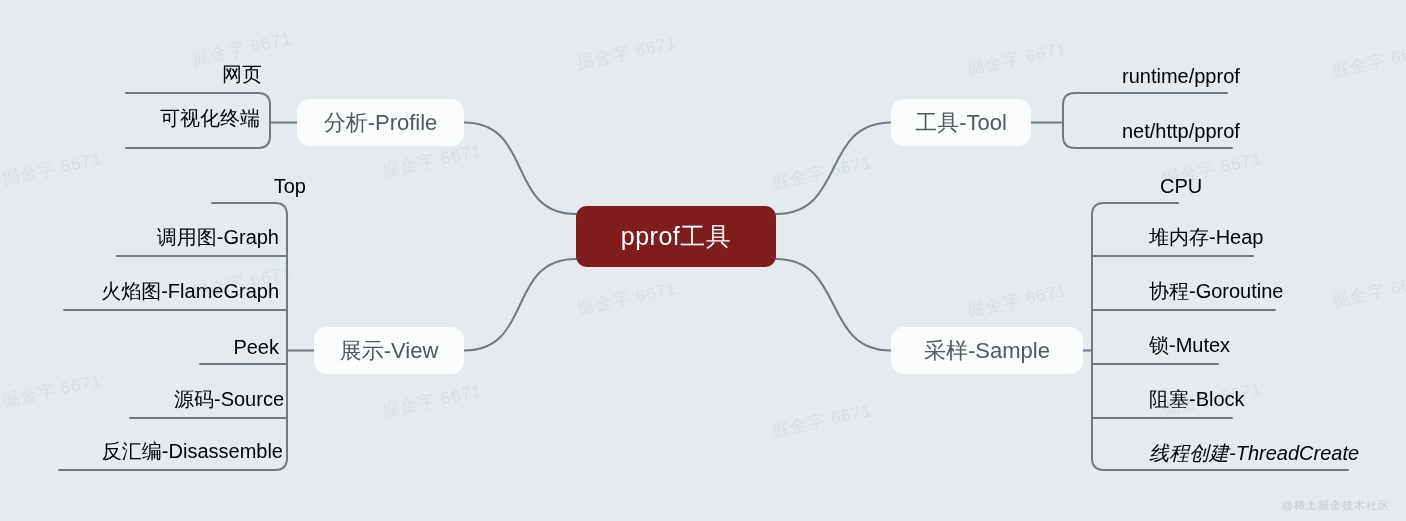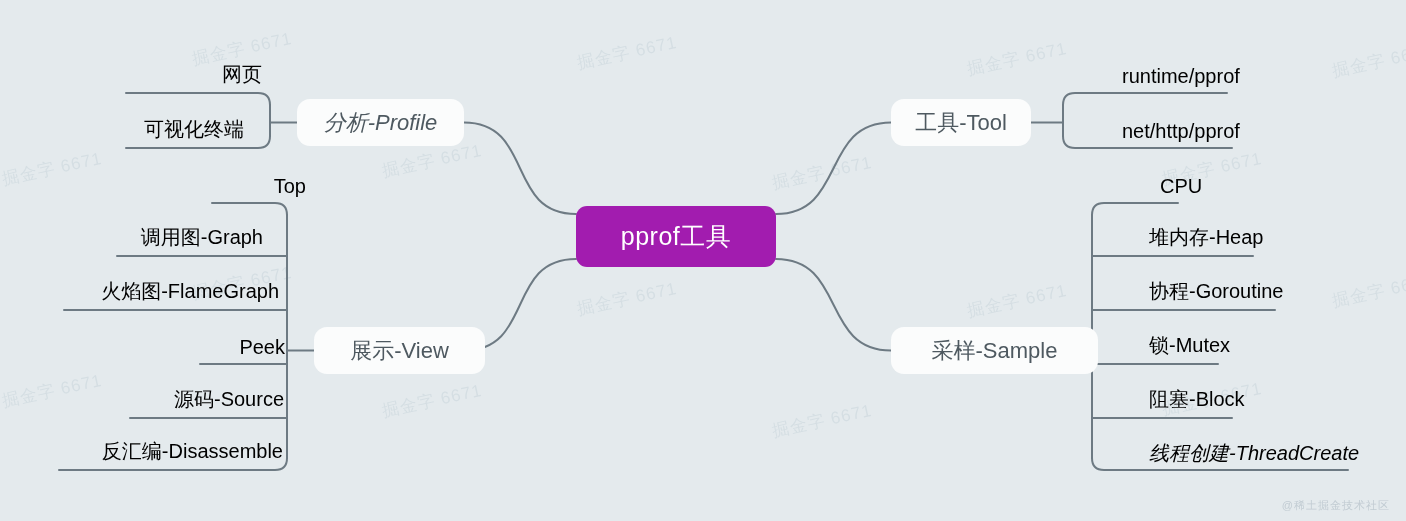--- a/index.html
+++ b/index.html
@@ -132,35 +132,35 @@
       <path d="M 1092 215 L 1092 458" fill="none" stroke="#6d7a83" stroke-width="2" stroke-linecap="round"></path>
       <path d="M 1178 203 L 1104 203 Q 1092 203 1092 215" fill="none" stroke="#6d7a83" stroke-width="2" stroke-linecap="round"></path>
       <path d="M 1253 256 L 1104 256 L 1092 256" fill="none" stroke="#6d7a83" stroke-width="2" stroke-linecap="round"></path>
       <path d="M 1275 310 L 1104 310 L 1092 310" fill="none" stroke="#6d7a83" stroke-width="2" stroke-linecap="round"></path>
       <path d="M 1218 364 L 1104 364 L 1092 364" fill="none" stroke="#6d7a83" stroke-width="2" stroke-linecap="round"></path>
       <path d="M 1232 418 L 1104 418 L 1092 418" fill="none" stroke="#6d7a83" stroke-width="2" stroke-linecap="round"></path>
       <path d="M 1348 470 L 1104 470 Q 1092 470 1092 458" fill="none" stroke="#6d7a83" stroke-width="2" stroke-linecap="round"></path>
     </svg>
 
   <div id="nodes">
-      <div class="node node-root" style="left: 576px; top: 206px; width: 200px; height: 61px; background: #a21caf; color: rgb(255, 255, 255);">pprof工具</div>
-      <div class="node node-branch" style="left: 297px; top: 99px; width: 167px; height: 47px; font-style: italic;">分析-Profile</div>
+      <div class="node node-root" style="left: 576px; top: 206px; width: 200px; height: 61px; background: #7f1d1d; color: rgb(255, 255, 255);">pprof工具</div>
+      <div class="node node-branch" style="left: 297px; top: 99px; width: 167px; height: 47px;">分析-Profile</div>
       <div class="leaf leaf-left" style="top: 58px; height: 30px; left: 0px; width: 268px; padding-right: 6px;">网页</div>
-      <div class="leaf leaf-left" style="top: 113px; height: 30px; left: 0px; width: 268px; padding-right: 24px;">可视化终端</div>
-      <div class="node node-branch" style="left: 314px; top: 327px; width: 171px; height: 47px;">展示-View</div>
+      <div class="leaf leaf-left" style="top: 102px; height: 30px; left: 0px; width: 268px; padding-right: 8px;">可视化终端</div>
+      <div class="node node-branch" style="left: 314px; top: 327px; width: 150px; height: 47px;">展示-View</div>
       <div class="leaf leaf-left" style="top: 168px; height: 30px; left: 0px; width: 285px; padding-right: 6px; margin-left: 27px;">Top</div>
-      <div class="leaf leaf-left" style="top: 221px; height: 30px; left: 0px; width: 285px; padding-right: 22px;">调用图-Graph</div>
+      <div class="leaf leaf-left" style="top: 221px; height: 30px; left: 16px; width: 285px; padding-right: 22px;">调用图-Graph</div>
       <div class="leaf leaf-left" style="top: 275px; height: 30px; left: 0px; width: 285px; padding-right: 6px;">火焰图-FlameGraph</div>
-      <div class="leaf leaf-left" style="top: 329px; height: 30px; left: 0px; width: 285px; ">Peek</div>
+      <div class="leaf leaf-left" style="top: 329px; height: 30px; left: 0px; width: 285px; padding-right: 6px;">Peek</div>
       <div class="leaf leaf-left" style="top: 383px; height: 30px; left: 0px; width: 285px; padding-right: 1px;">源码-Source</div>
       <div class="leaf leaf-left" style="top: 435px; height: 30px; left: 0px; width: 285px; padding-right: 2px;">反汇编-Disassemble</div>
       <div class="node node-branch" style="left: 891px; top: 99px; width: 140px; height: 47px;">工具-Tool</div>
       <div class="leaf leaf-right" style="top: 58px; height: 30px; left: 1090px; width: 316px; padding-left: 6px;">runtime/pprof</div>
       <div class="leaf leaf-right" style="top: 113px; height: 30px; left: 1090px; width: 316px; padding-left: 6px;">net/http/pprof</div>
-      <div class="node node-branch" style="left: 891px; top: 327px; width: 207px; height: 47px;">采样-Sample</div>
+      <div class="node node-branch" style="left: 891px; top: 327px; width: 192px; height: 47px;">采样-Sample</div>
       <div class="leaf leaf-right" style="top: 168px; height: 30px; left: 1128px; width: 278px; padding-left: 6px;">CPU</div>
       <div class="leaf leaf-right" style="top: 221px; height: 30px; left: 1117px; width: 289px; padding-left: 6px;">堆内存-Heap</div>
       <div class="leaf leaf-right" style="top: 275px; height: 30px; left: 1117px; width: 289px; padding-left: 6px;">协程-Goroutine</div>
       <div class="leaf leaf-right" style="top: 329px; height: 30px; left: 1117px; width: 289px; padding-left: 6px;">锁-Mutex</div>
       <div class="leaf leaf-right" style="top: 383px; height: 30px; left: 1117px; width: 289px; padding-left: 6px;">阻塞-Block</div>
       <div class="leaf leaf-right" style="top: 437px; height: 30px; left: 1117px; width: 289px; padding-left: 6px; font-style: italic;">线程创建-ThreadCreate</div>
     </div>
 
   <div id="credit">@稀土掘金技术社区</div>
 

